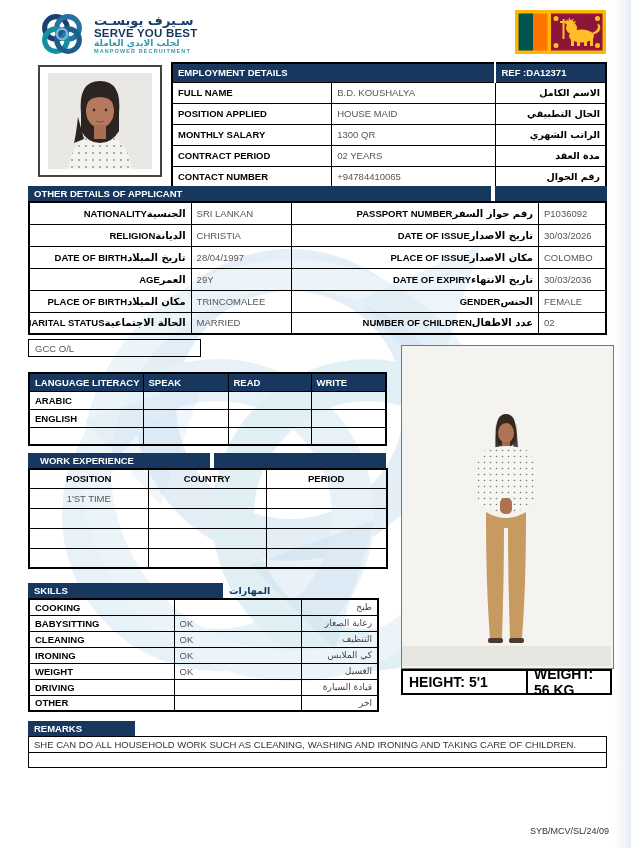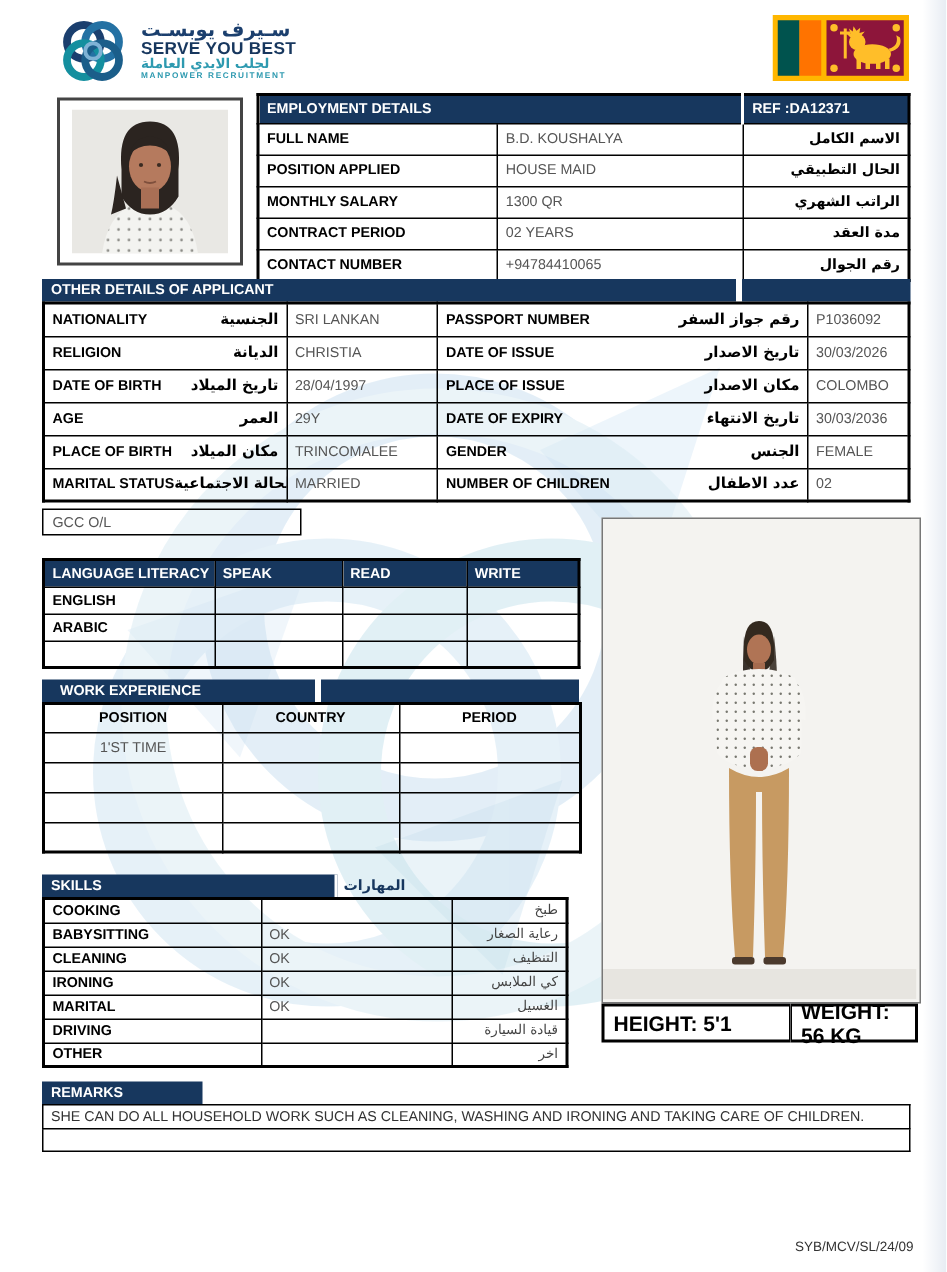--- a/index.html
+++ b/index.html
@@ -26,21 +26,21 @@
   
   table.tbl{border-collapse:collapse;table-layout:fixed;position:absolute;z-index:2;
             border:2px solid #000;}
   table.tbl td{border:1px solid #000;font-size:9.5px;padding:0 5px;overflow:hidden;
                white-space:nowrap;box-sizing:border-box;}
   td.lbl{font-weight:bold;color:#000;}
   td.val{color:#555;}
   td.navy{background:#17375e;color:#fff;font-weight:bold;}
   .ar{font-family:"DejaVu Sans",sans-serif;font-weight:bold;direction:rtl;}
   td.arlbl{font-family:"DejaVu Sans",sans-serif;font-weight:bold;text-align:right;direction:rtl;font-size:10px;}
-  .flexcell{display:flex;justify-content:space-between;align-items:center;}
+  .flexcell{display:flex;justify-content:flex-end;align-items:center;}
 
   
   .photo-box{left:38px;top:65px;width:120px;height:108px;border:2px solid #444;
              background:#fff;display:flex;align-items:center;justify-content:center;}
   .body-box{left:401px;top:345px;width:211px;height:322px;border:1px solid #777;
             background:#f4f3f0;z-index:2;}
 
   .hw{left:401px;top:669px;width:211px;height:26px;display:flex;z-index:2;}
   .hw .cell{border:2px solid #000;background:#fff;font-size:14px;font-weight:bold;
             display:flex;align-items:center;padding:0 6px;box-sizing:border-box;}
@@ -299,27 +299,27 @@
         <col style="width:75px">
       </colgroup>
     <tbody>
         <tr style="height:18px">
       <td class="navy">LANGUAGE LITERACY</td>
       <td class="navy" style="border-left:1.5px solid #fff">SPEAK</td>
       <td class="navy" style="border-left:1.5px solid #fff">READ</td>
       <td class="navy" style="border-left:1.5px solid #fff">WRITE</td>
     </tr>
     <tr style="height:18px">
+          <td class="lbl">ARABIC</td>
+          <td class="val"></td>
+          <td class="val"></td>
+          <td class="val"></td>
+        </tr>
+    <tr style="height:18px">
           <td class="lbl">ENGLISH</td>
-          <td class="val"></td>
-          <td class="val"></td>
-          <td class="val"></td>
-        </tr>
-    <tr style="height:18px">
-          <td class="lbl">ARABIC</td>
           <td class="val"></td>
           <td class="val"></td>
           <td class="val"></td>
         </tr>
     <tr style="height:18px">
           <td class="lbl"></td>
           <td class="val"></td>
           <td class="val"></td>
           <td class="val"></td>
         </tr>
@@ -388,21 +388,21 @@
           <td class="lbl">CLEANING</td>
           <td class="val">OK</td>
           <td class="arlbl" style="font-weight:normal;color:#444;font-size:9px">التنظيف</td>
         </tr>
     <tr style="height:16px">
           <td class="lbl">IRONING</td>
           <td class="val">OK</td>
           <td class="arlbl" style="font-weight:normal;color:#444;font-size:9px">كي الملابس</td>
         </tr>
     <tr style="height:16px">
-          <td class="lbl">MARITAL</td>
+          <td class="lbl">WEIGHT</td>
           <td class="val">OK</td>
           <td class="arlbl" style="font-weight:normal;color:#444;font-size:9px">الغسيل</td>
         </tr>
     <tr style="height:16px">
           <td class="lbl">DRIVING</td>
           <td class="val"></td>
           <td class="arlbl" style="font-weight:normal;color:#444;font-size:9px">قيادة السيارة</td>
         </tr>
     <tr style="height:16px">
           <td class="lbl">OTHER</td>

